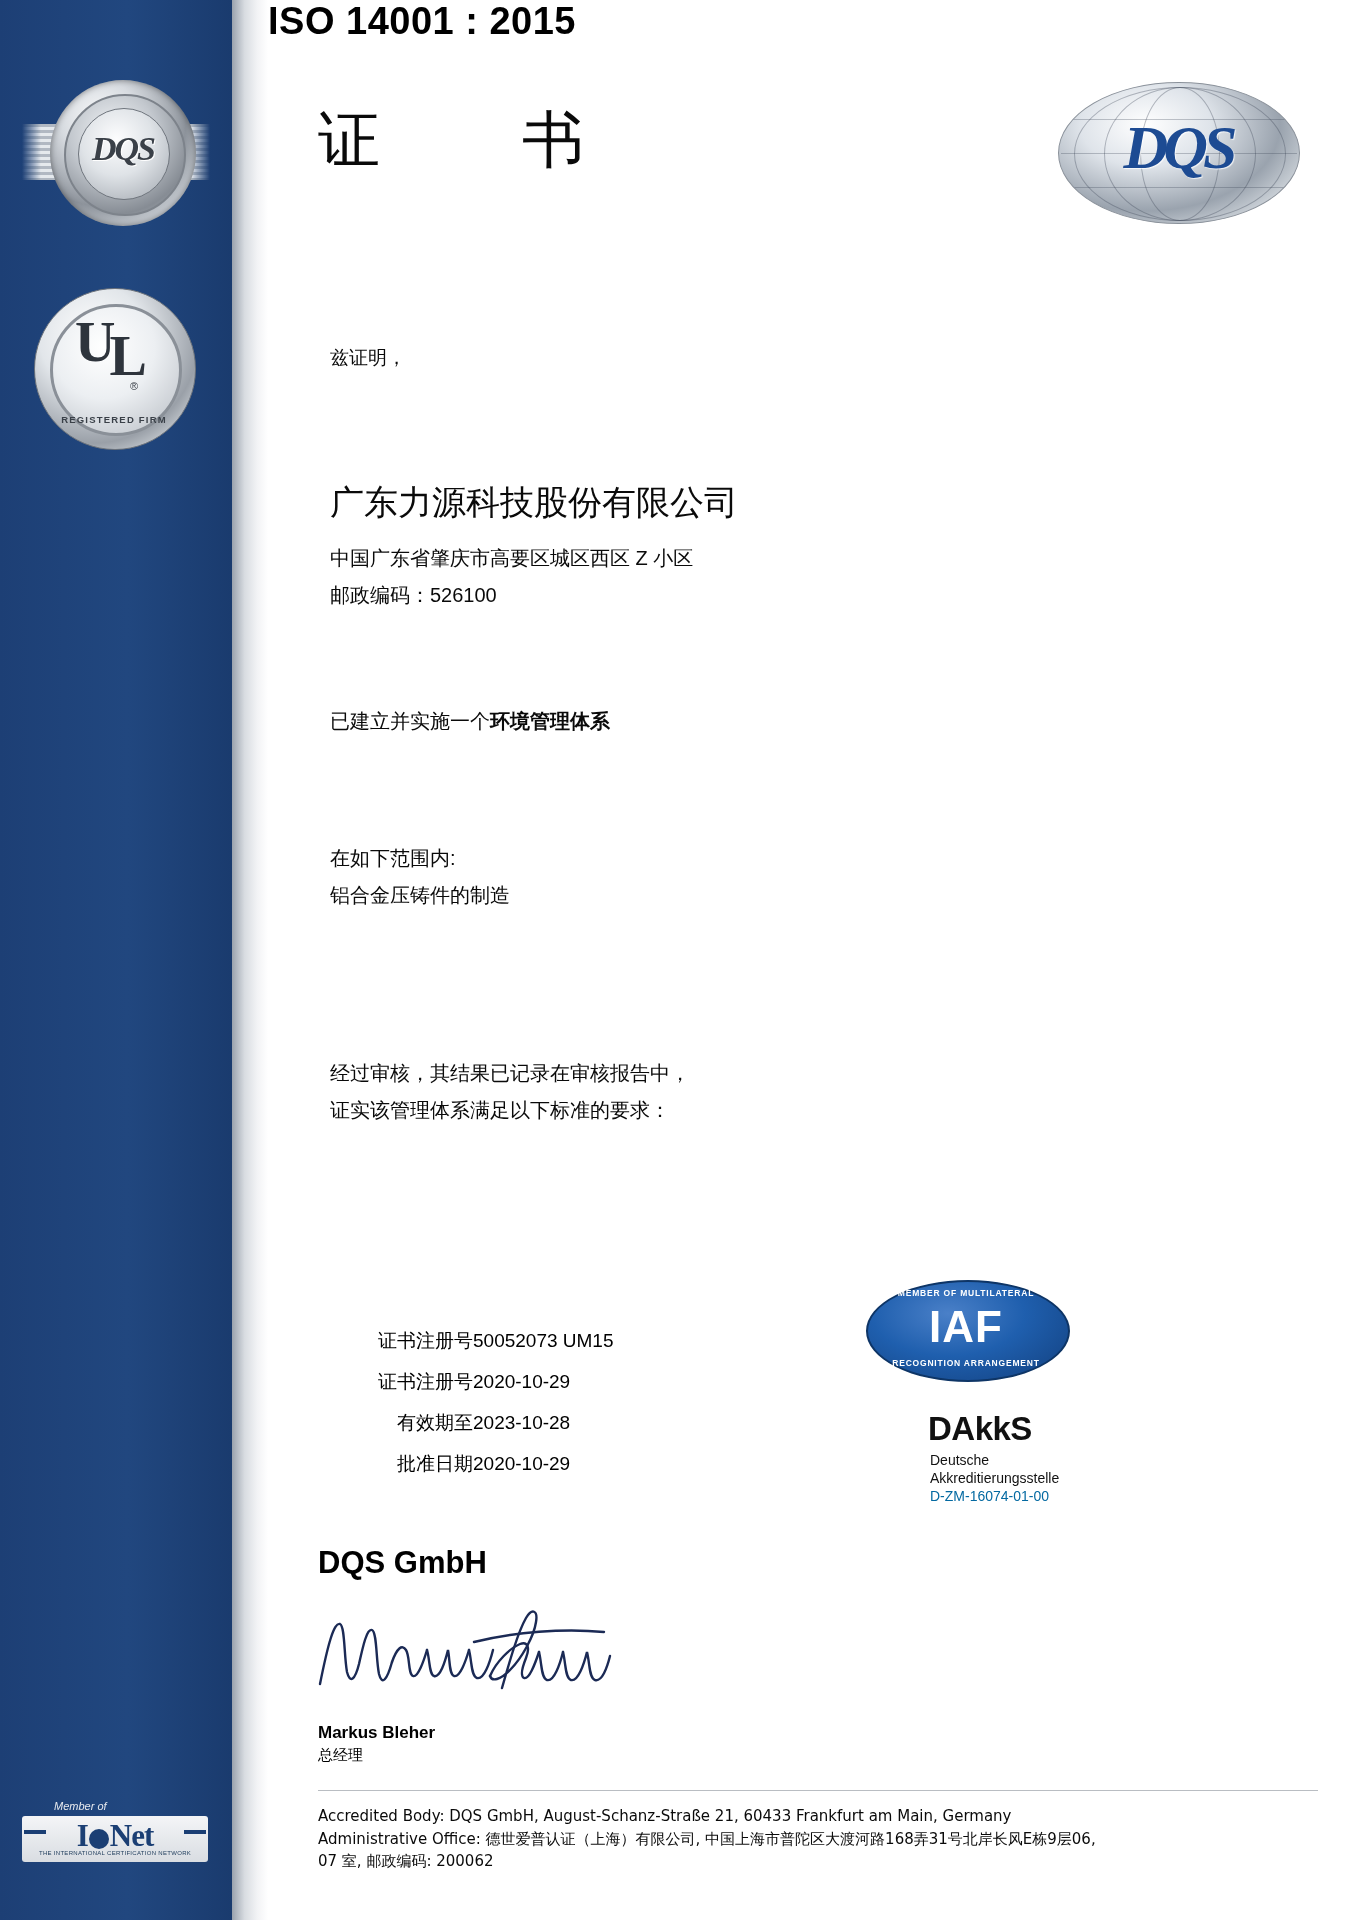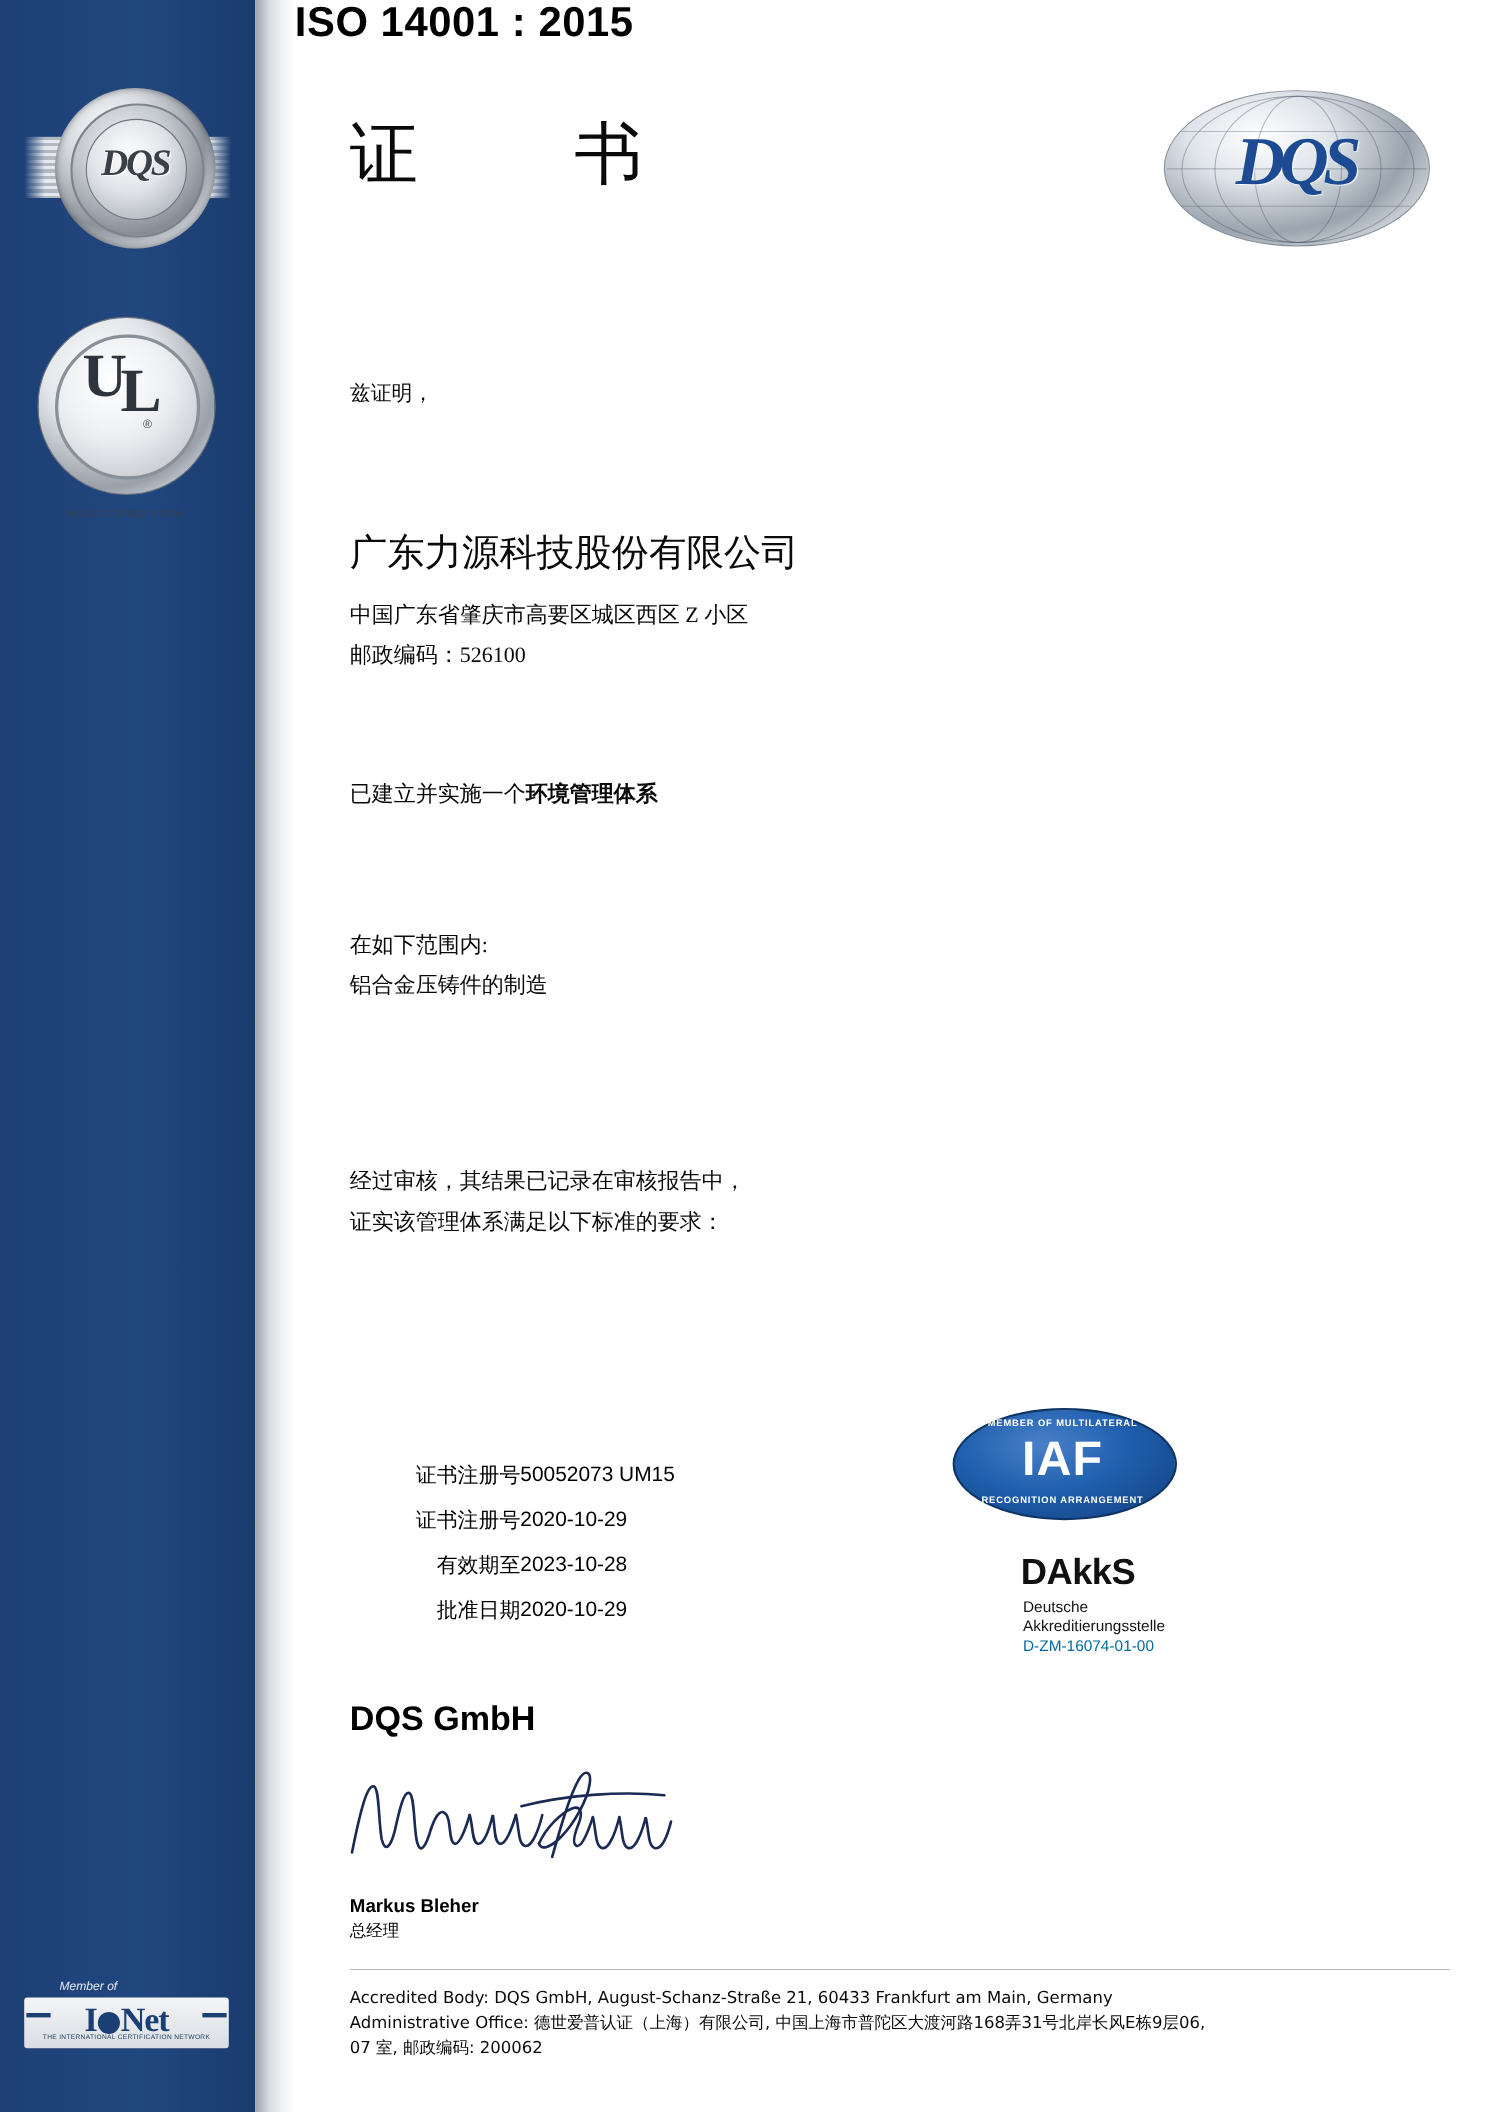--- a/index.html
+++ b/index.html
@@ -133,24 +133,23 @@
     position: absolute;
     left: 96px; top: 92px;
     font-size: 11px;
     color: #3a4048;
   }
   .ul-mark .arc-top, .ul-mark .arc-bot {
     position: absolute;
     left: 0; width: 160px;
     text-align: center;
     font-size: 9.5px;
-    font-weight: normal;
+    font-weight: bold;
     letter-spacing: 1.2px;
     color: #3a4048;
-    margin-top: 48px;
   }
   .ul-mark .arc-bot { top: 126px; }
 
   
   .iqnet {
     position: absolute;
     left: 22px; top: 1800px;
     width: 190px; height: 76px;
   }
   .iqnet .member {
@@ -266,22 +265,23 @@
     font-size: 62px;
     font-style: italic;
     font-weight: bold;
     letter-spacing: -5px;
     color: #1d4b93;
     text-shadow: 1px 1px 1px rgba(255,255,255,.8);
   }
 
   .txt {
     position: absolute;
-    font-family: Liberation Serif, serif;
+    font-family: Liberation Sans, sans-serif;
     color: #0a0a0a;
+    margin-left: 12px;
   }
 
   .lead { left: 50px; top: 345px; font-size: 19px; }
   .company {
     left: 50px; top: 480px;
     font-size: 34px;
     font-weight: 500;
   }
   .addr1 { left: 50px; top: 545px; font-size: 20px; }
   .addr2 { left: 50px; top: 582px; font-size: 20px; }

